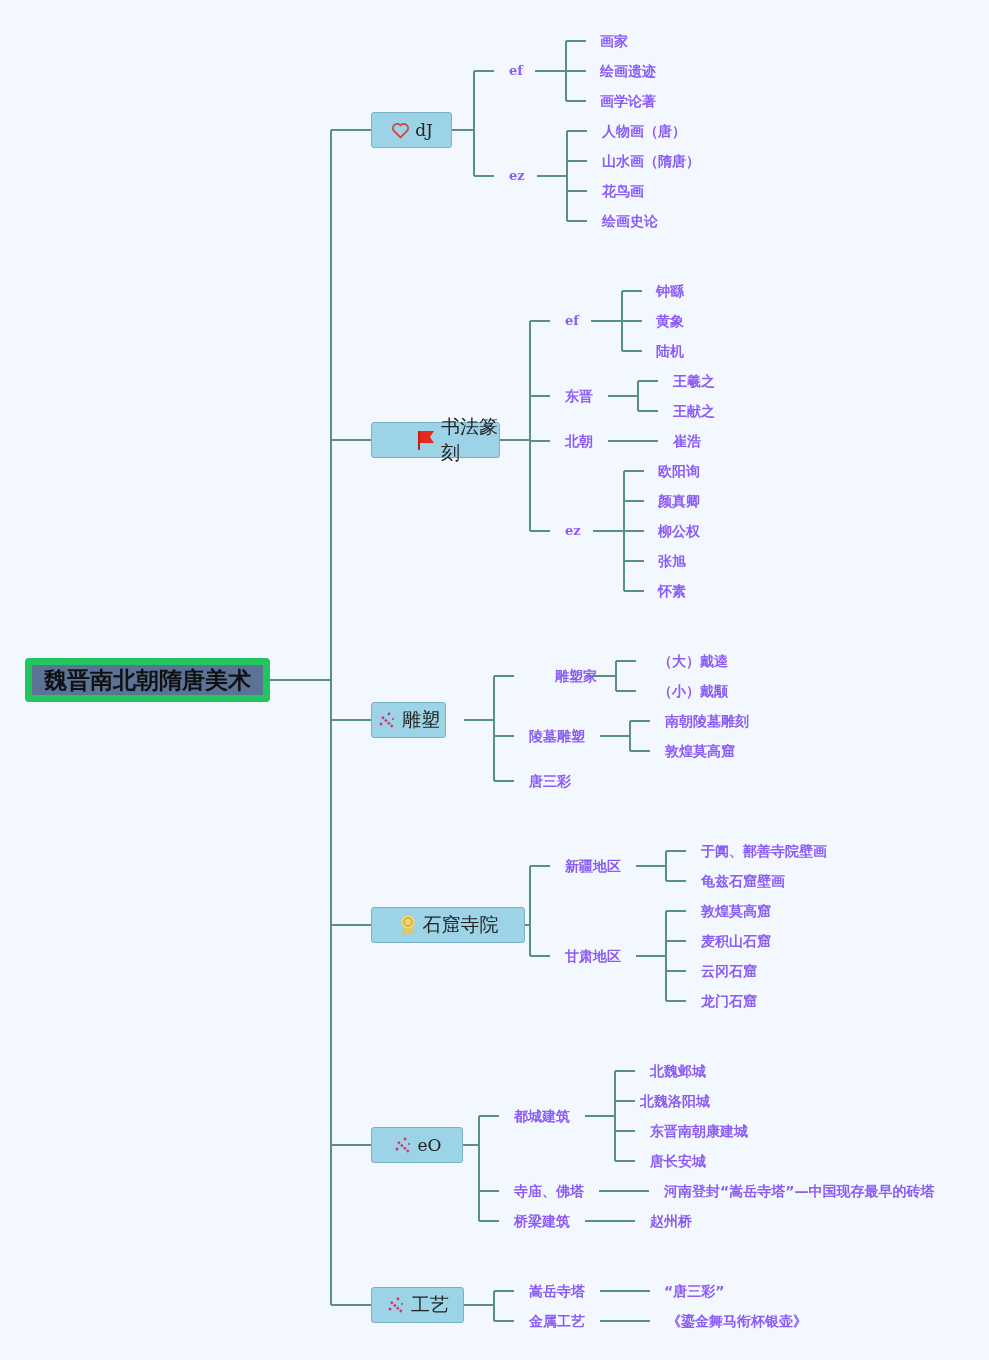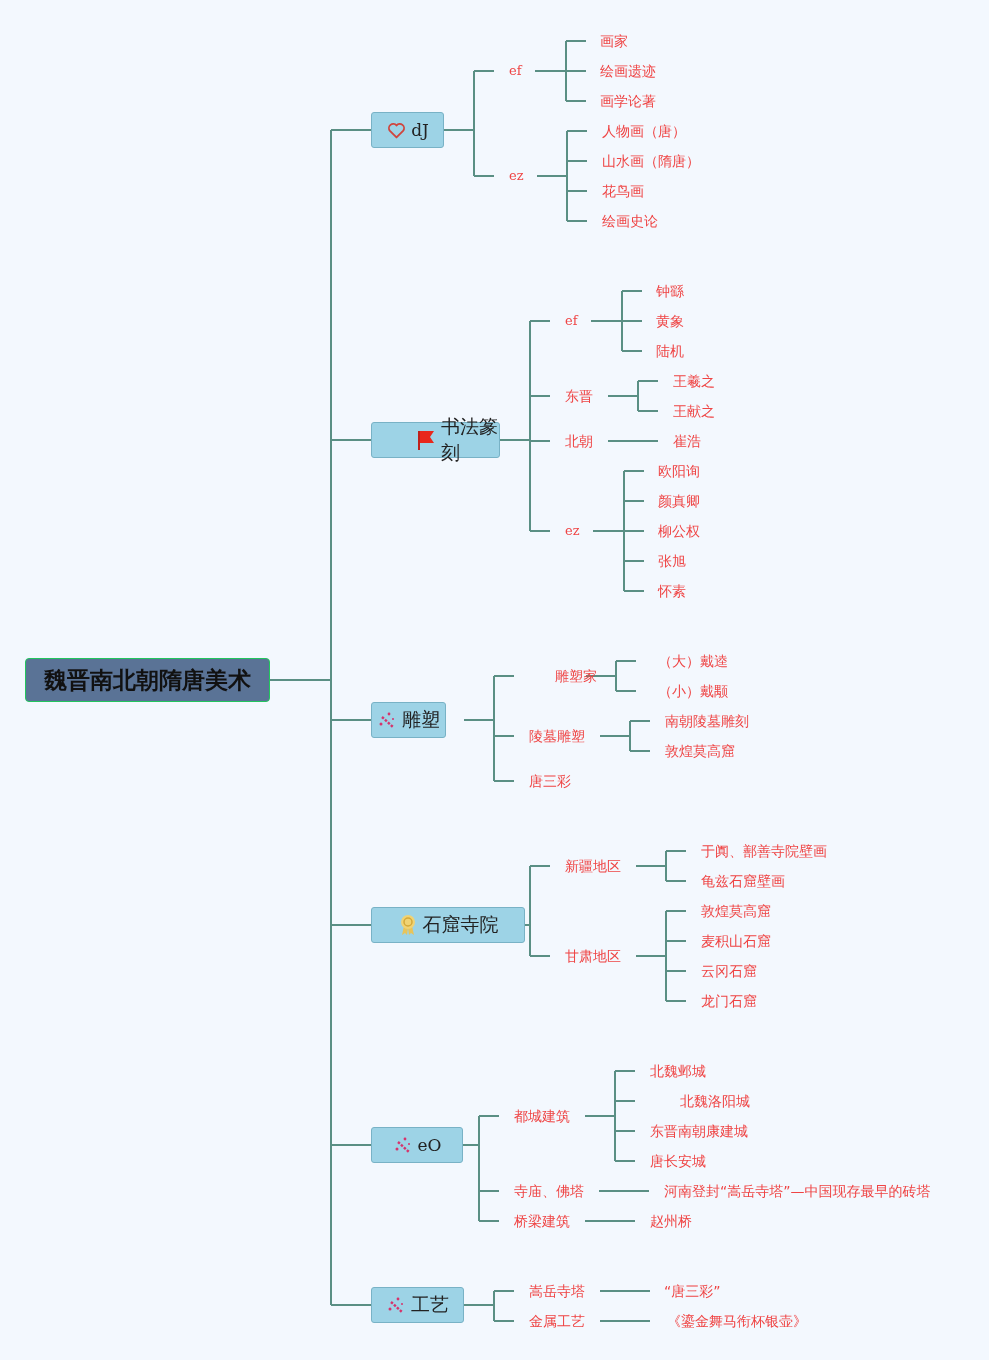--- a/index.html
+++ b/index.html
@@ -5,32 +5,32 @@
   html, body { margin:0; padding:0; }
   body {
     width:989px; height:1360px; position:relative; overflow:hidden;
     background:#f3f8fe;
     font-family:"DejaVu Sans", sans-serif;
     color:#222;
   }
   #lines { position:absolute; left:0; top:0; width:989px; height:1360px; }
   .root {
     position:absolute; left:25px; top:658px; width:245px; height:44px;
-    background:#5a7396; border:1px solid #22c55e; border-radius:4px;
+    background:#5a7396; border:7px solid #22c55e; border-radius:4px;
     box-sizing:border-box; display:flex; align-items:center; justify-content:center;
     font-size:23px; font-weight:bold; color:#111;
   }
   .l1 {
     position:absolute; left:371px; height:36px; box-sizing:border-box;
     background:#9dd3e6; border:1px solid #78b2c6; border-radius:3px;
     display:flex; align-items:center; justify-content:center; gap:5px;
     font-size:19px; color:#222;
   }
   .l1 .ico { display:inline-flex; width:20px; height:20px; align-items:center; justify-content:center; }
-  .lbl { position:absolute; font-size:14px; line-height:18px; white-space:nowrap; color:#ef4444; transform:translateY(-50%); }
+  .lbl { position:absolute; font-size:14px; line-height:18px; white-space:nowrap; color:#8b5cf6; transform:translateY(-50%);font-weight:bold; }
   .lbl.latin { font-family:"DejaVu Serif", serif; font-size:13px; }
 </style>
 </head>
 <body>
 
 <svg id="lines">
     <path d="M270 680 H331" fill="none" stroke="#5a8f84" stroke-width="2"></path>
     <path d="M331 130 V1305" fill="none" stroke="#5a8f84" stroke-width="2"></path>
     <path d="M331 130 H371" fill="none" stroke="#5a8f84" stroke-width="2"></path>
     <path d="M331 440 H371" fill="none" stroke="#5a8f84" stroke-width="2"></path>
@@ -121,21 +121,21 @@
     <path d="M494 1291 H514" fill="none" stroke="#5a8f84" stroke-width="2"></path>
     <path d="M494 1321 H514" fill="none" stroke="#5a8f84" stroke-width="2"></path>
     <path d="M600 1291 H650" fill="none" stroke="#5a8f84" stroke-width="2"></path>
     <path d="M600 1321 H650" fill="none" stroke="#5a8f84" stroke-width="2"></path>
   </svg>
 
 <div class="root">
   <span>魏晋南北朝隋唐美术</span>
 </div>
 
-<div class="l1" style="top:112px;width:73px;">
+<div class="l1" style="top:112px;width:81px;">
   <span class="ico">
     <svg width="19" height="17" viewBox="0 0 24 22">
         <path d="M12 20 L3.5 11.5 A5 5 0 0 1 12 4.5 A5 5 0 0 1 20.5 11.5 Z" fill="none" stroke="#d0453e" stroke-width="2.4" stroke-linejoin="round"></path>
       </svg>
   </span>
   <span style="font-family:'DejaVu Serif',serif;font-size:17px;">dJ</span>
 </div>
 
 <div class="l1" style="top:422px;width:129px;padding-left:44px;">
   <span class="ico">
@@ -234,21 +234,21 @@
   <span class="lbl" style="left:701px;top:851px;">于阗、鄯善寺院壁画</span>
   <span class="lbl" style="left:701px;top:881px;">龟兹石窟壁画</span>
   <span class="lbl" style="left:565px;top:956px;">甘肃地区</span>
   <span class="lbl" style="left:701px;top:911px;">敦煌莫高窟</span>
   <span class="lbl" style="left:701px;top:941px;">麦积山石窟</span>
   <span class="lbl" style="left:701px;top:971px;">云冈石窟</span>
   <span class="lbl" style="left:701px;top:1001px;">龙门石窟</span>
 
   <span class="lbl" style="left:514px;top:1116px;">都城建筑</span>
   <span class="lbl" style="left:650px;top:1071px;">北魏邺城</span>
-  <span class="lbl" style="left:680px;top:1101px;text-align:right;">北魏洛阳城</span>
+  <span class="lbl" style="left:640px;top:1101px;text-align:right;">北魏洛阳城</span>
   <span class="lbl" style="left:650px;top:1131px;">东晋南朝康建城</span>
   <span class="lbl" style="left:650px;top:1161px;">唐长安城</span>
   <span class="lbl" style="left:514px;top:1191px;">寺庙、佛塔</span>
   <span class="lbl" style="left:664px;top:1191px;">河南登封“嵩岳寺塔”—中国现存最早的砖塔</span>
   <span class="lbl" style="left:514px;top:1221px;">桥梁建筑</span>
   <span class="lbl" style="left:650px;top:1221px;">赵州桥</span>
 
   <span class="lbl" style="left:529px;top:1291px;">嵩岳寺塔</span>
   <span class="lbl" style="left:664px;top:1291px;">“唐三彩”</span>
   <span class="lbl" style="left:529px;top:1321px;">金属工艺</span>

